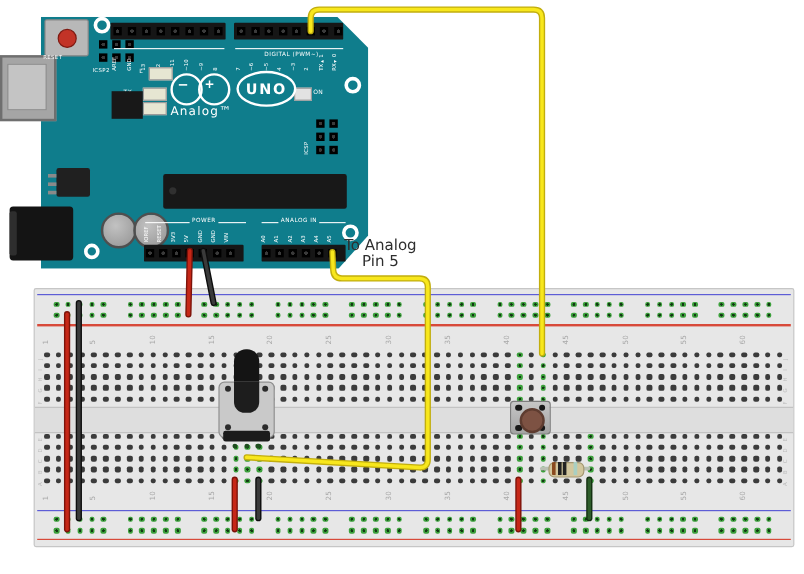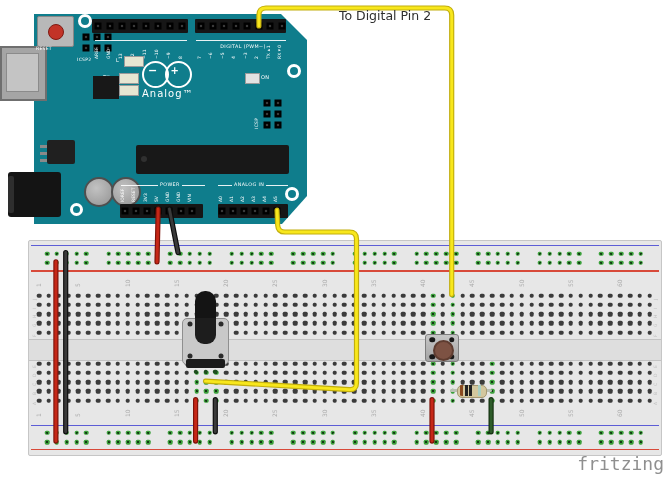--- a/index.html
+++ b/index.html
@@ -1000,20 +1000,23 @@
     <div class="led" style="left:119px;top:73px;width:18px;height:9px;"></div>
     <div class="tinywhite" style="left:103px;top:86px;font-size:5px;">RX</div>
     <div class="led" style="left:119px;top:85px;width:18px;height:9px;"></div>
     <div class="led" style="left:245px;top:73px;width:13px;height:9px;background:#e2e2e2;"></div>
     <div class="tinywhite" style="left:261px;top:74px;font-size:5px;">ON</div>
 
     <div class="abs" style="left:141.5px;top:60.5px;width:23px;height:23px;border:2.5px solid #fff;border-radius:50%;"></div>
     <div class="abs" style="left:164.5px;top:60.5px;width:23px;height:23px;border:2.5px solid #fff;border-radius:50%;"></div>
     <div class="abs" style="left:148px;top:64px;color:#fff;font-size:11px;font-weight:bold;">−</div>
     <div class="abs" style="left:170.5px;top:64.5px;color:#fff;font-size:10px;font-weight:bold;">+</div>
+    <div class="abs" style="left:197px;top:59px;width:46px;height:26px;border:2.5px solid #fff;border-radius:50%;text-align:center;">
+      <span style="color:#fff;font-size:12px;font-weight:bold;letter-spacing:1.5px;line-height:26px;">UNO</span>
+    </div>
     <div class="abs" style="left:142px;top:88px;color:#fff;font-size:10px;letter-spacing:1px;">Analog™</div>
 
     <div>
       <div class="pin" style="left:267px;top:103px;"></div>
         <div class="pin" style="left:278px;top:103px;"></div>
       <div class="pin" style="left:267px;top:114px;"></div>
         <div class="pin" style="left:278px;top:114px;"></div>
       <div class="pin" style="left:267px;top:125px;"></div>
         <div class="pin" style="left:278px;top:125px;"></div>
     </div>
@@ -1121,15 +1124,17 @@
       <path d="M195.6 399.7 L195.6 441.1" fill="none" stroke="#7c130a" stroke-width="5.2" stroke-linecap="round" stroke-linejoin="round"></path>
       <path d="M195.6 399.7 L195.6 441.1" fill="none" stroke="#c62717" stroke-width="2.9" stroke-linecap="round" stroke-linejoin="round"></path>
       <path d="M215.3 399.7 L215.3 431.8" fill="none" stroke="#0d0d0d" stroke-width="5.2" stroke-linecap="round" stroke-linejoin="round"></path>
       <path d="M215.3 399.7 L215.3 431.8" fill="none" stroke="#3a3a3a" stroke-width="2.9" stroke-linecap="round" stroke-linejoin="round"></path>
       <path d="M432 399.7 L432 441.1" fill="none" stroke="#7c130a" stroke-width="5.2" stroke-linecap="round" stroke-linejoin="round"></path>
       <path d="M432 399.7 L432 441.1" fill="none" stroke="#c62717" stroke-width="2.9" stroke-linecap="round" stroke-linejoin="round"></path>
       <path d="M491.1 399.7 L491.1 431.8" fill="none" stroke="#143011" stroke-width="5.2" stroke-linecap="round" stroke-linejoin="round"></path>
       <path d="M491.1 399.7 L491.1 431.8" fill="none" stroke="#2e5c2a" stroke-width="2.9" stroke-linecap="round" stroke-linejoin="round"></path>
     </svg>
 
-  <div class="note" style="left:320px;top:9px;width:130px;">To Digital Pin 2</div>
-  <div id="watermark">fritzing</div>
+  <div class="note" style="left:282px;top:197px;width:70px;">
+    <div>To Analog</div>
+    <div>Pin 5</div>
+  </div>
 </div>
 
 </body></html>

